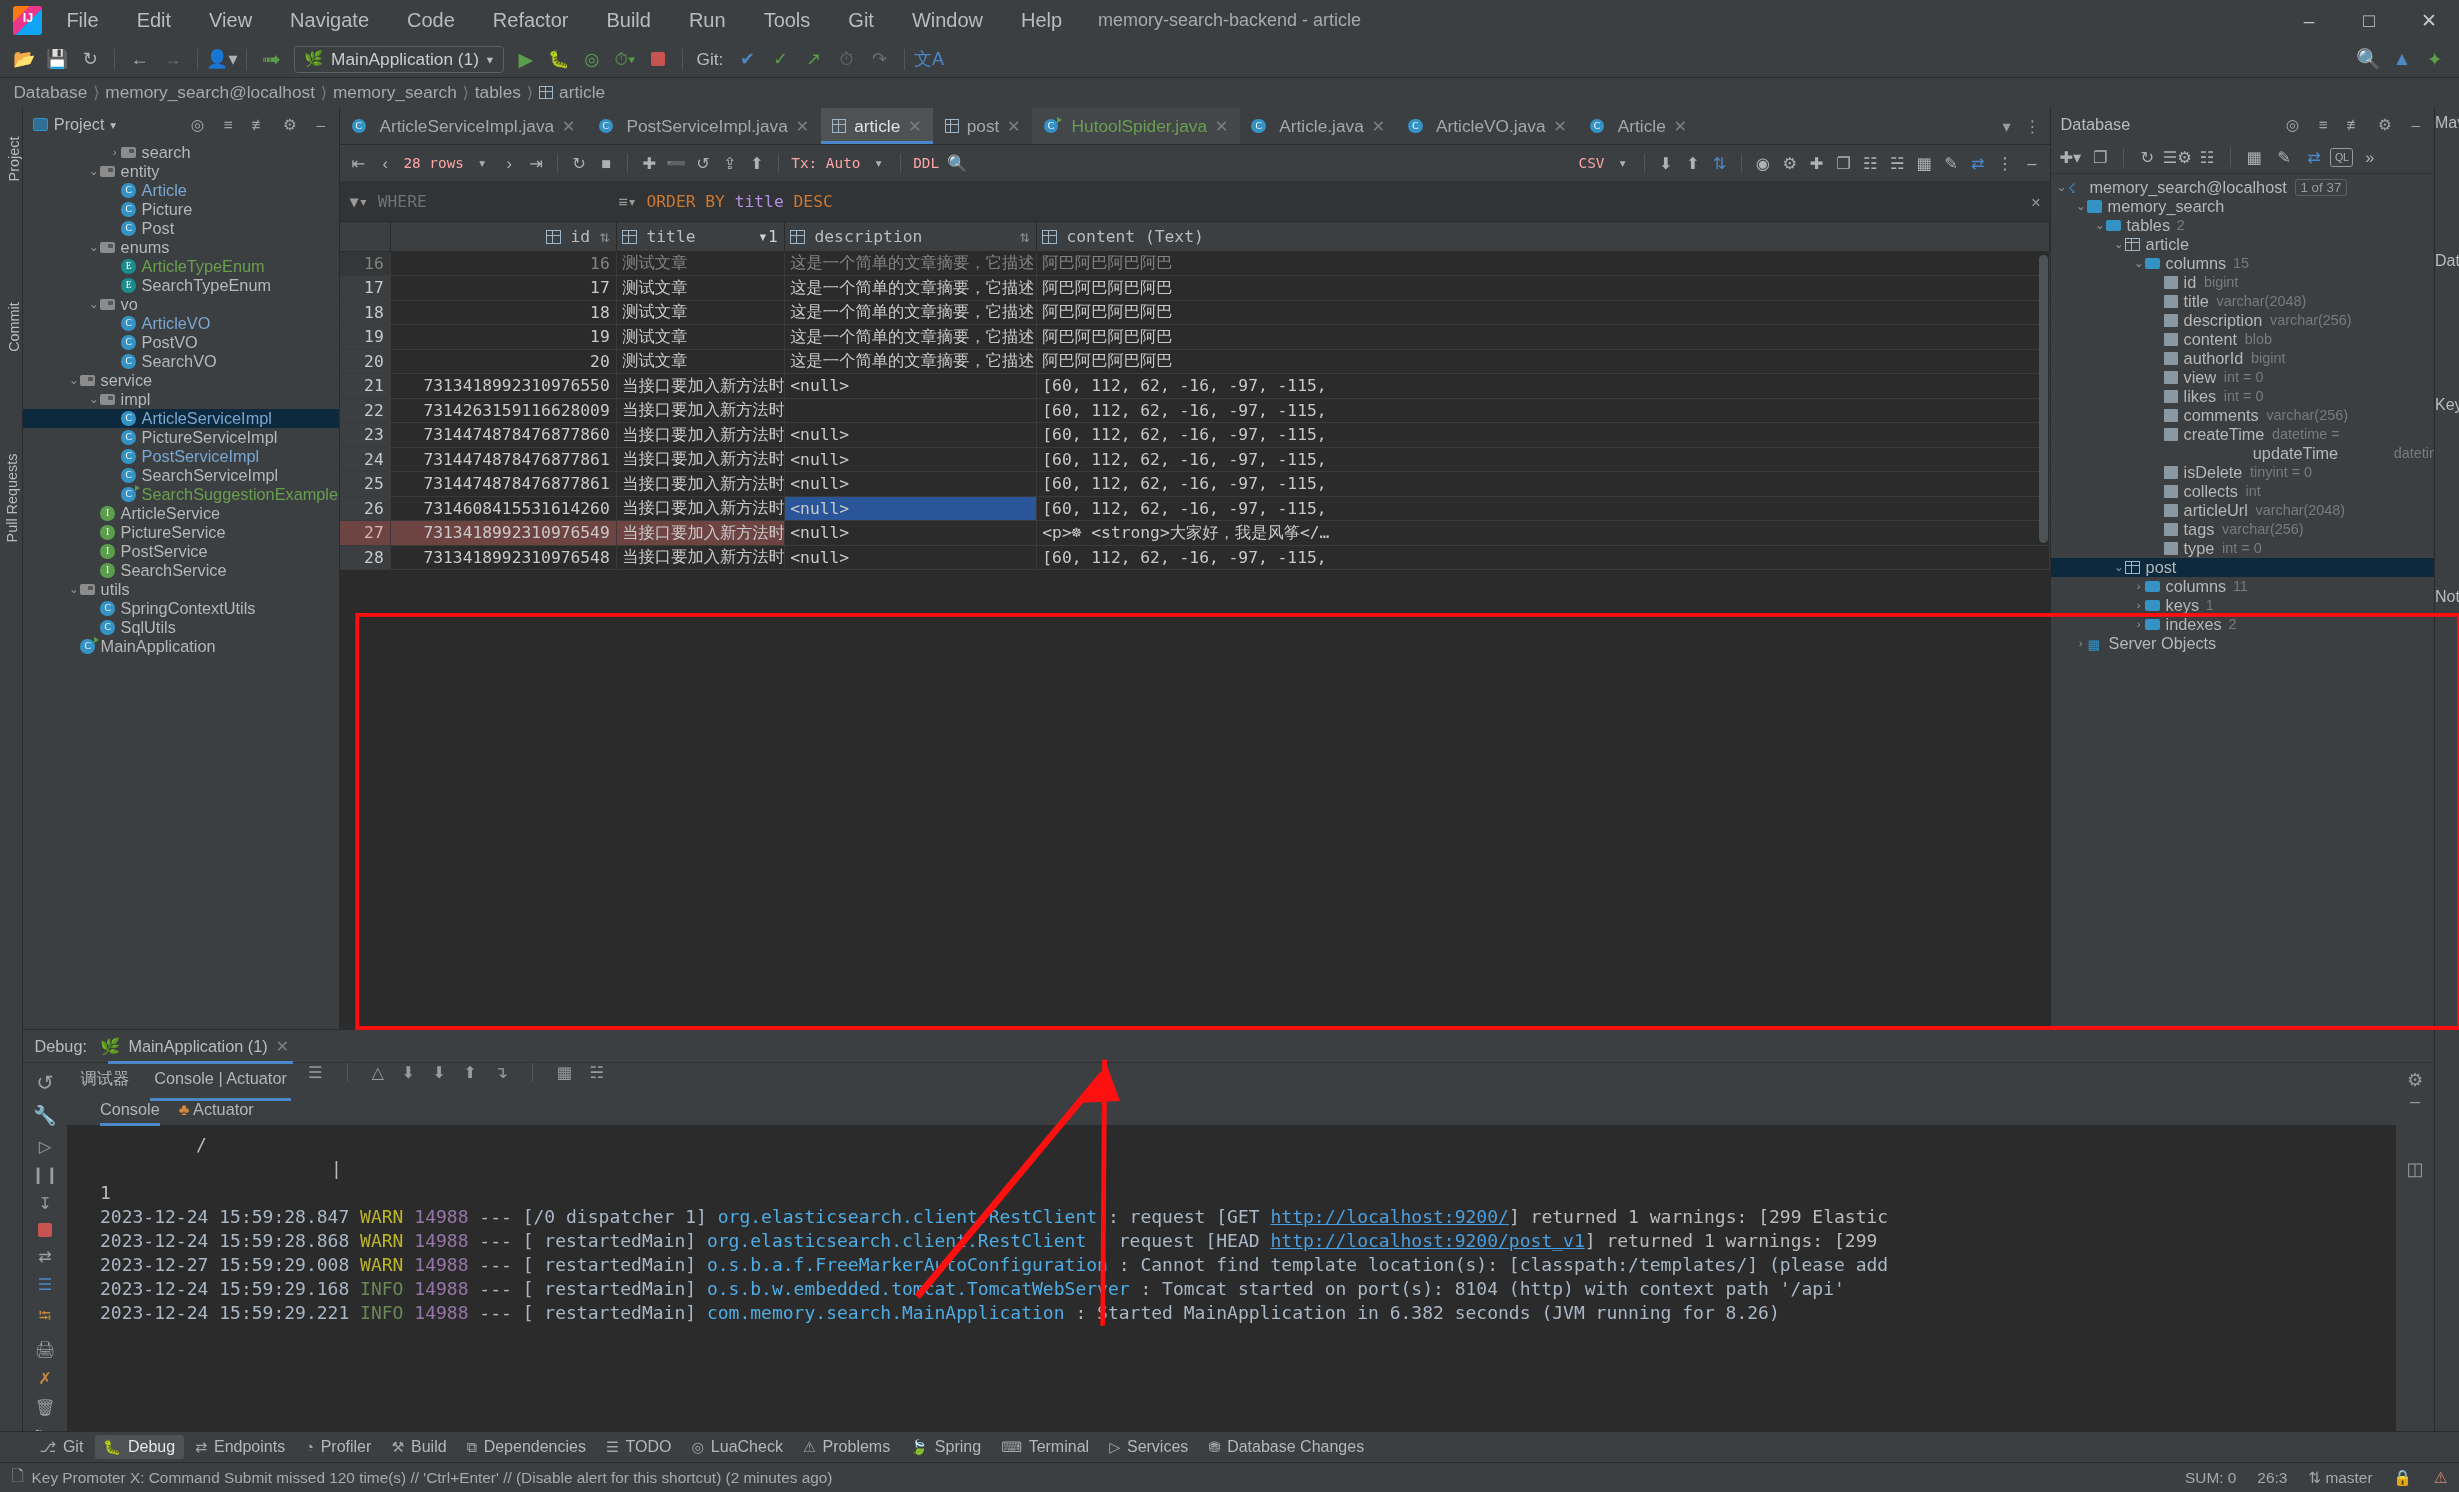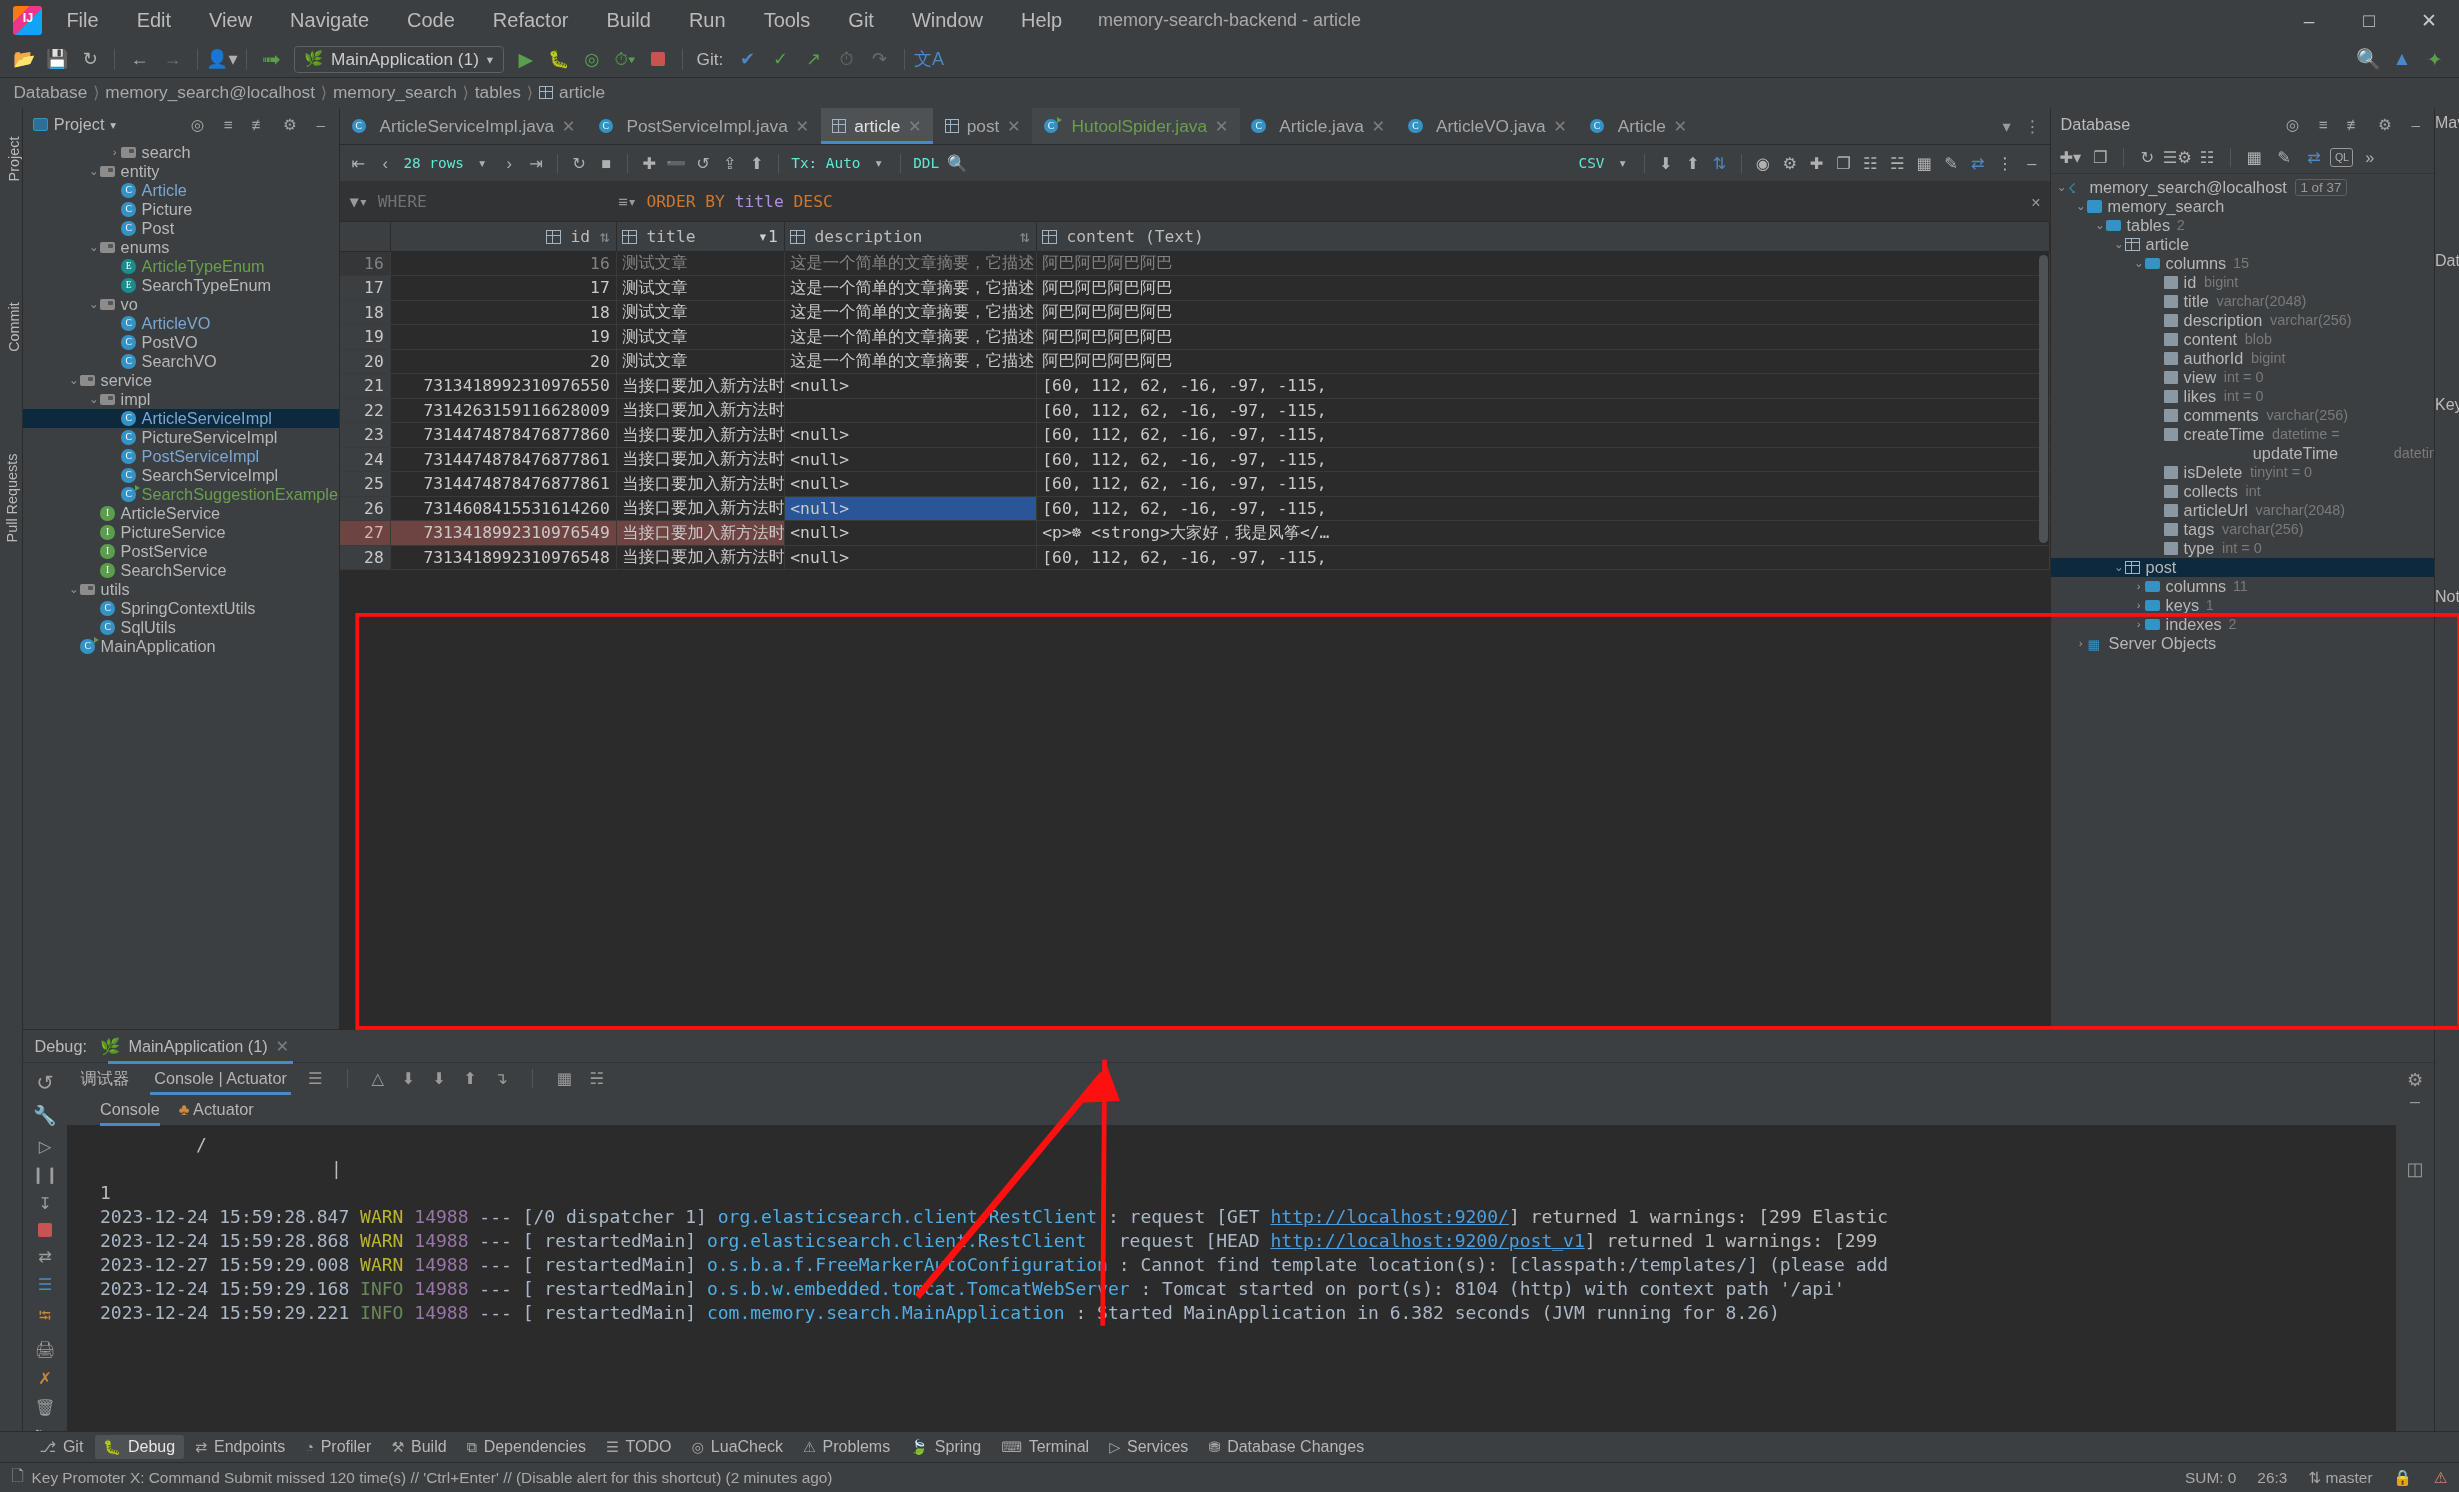--- a/index.html
+++ b/index.html
@@ -81,21 +81,21 @@
   .tab .x{ color:#7d7d7d; font-size:16.3px; }
   .gridico{ display:inline-block; width:14.4px;height:13.4px;border:1px solid #9fb6c9; position:relative;}
   .gridico:before{content:"";position:absolute;left:0;right:0;top:3.8px;height:1px;background:#9fb6c9;}
   .gridico:after{content:"";position:absolute;top:0;bottom:0;left:4.8px;width:1px;background:#9fb6c9;}
   .tabs .endbtns{ margin-left:auto; display:flex; align-items:center; padding:0 9.6px; gap:13.4px; color:#9a9a9a; font-size:16.3px;}
 
   
   .dgtool{ height:37px; background:#3c3f41; display:flex; align-items:center; padding:0 5.8px; gap:1.9px; font-size:15.4px; color:#b4b4b4;
            border-bottom:1px solid #313335; }
   .dgtool .ic{ width:25px;height:25px;display:flex;align-items:center;justify-content:center;color:#b0b0b0;font-size:16.3px;}
-  .dgtool .txt{ font-size:14.4px; padding:0 3.8px; color:#5eead4; font-family:"DejaVu Sans Mono", monospace;}
+  .dgtool .txt{ font-size:14.4px; padding:0 3.8px; color:#fca5a5; font-family:"DejaVu Sans Mono", monospace;}
   .vsep{ width:1px;height:19px;background:#555;margin:0 6.7px;}
 
   
   .wherebar{ height:40px; background:#313335; display:flex; align-items:center; padding:0 9.6px; gap:9.6px;
      border-bottom:1px solid #2b2b2b; font-family:"DejaVu Sans Mono", monospace; font-size:16.3px;}
   .wherebar .filterico{ color:#9a9a9a; font-size:15.4px;}
   .where-ph{ color:#6f7376; width:231px;}
   .orderby .kw{ color:#cc7832;}
   .orderby .fld{ color:#b38ee6;}
 
@@ -145,21 +145,21 @@
   .debugpanel{ position:absolute; left:23px; right:25px; bottom:61px; height:403px; background:#3c3f41;
     border-top:1px solid #2b2b2b; display:flex; flex-direction:column;}
   .dbg-hdr{ height:33px; display:flex; align-items:center; padding-left:11.5px; gap:9.6px; font-size:16.3px; color:#bbb;
     border-bottom:1px solid #313335;}
   .dbg-tab{ display:flex;align-items:center;gap:7.7px; position:relative; padding:0 3.8px;}
   .dbg-tab:after{content:"";position:absolute;left:11.5px;right:0;bottom:-8.6px;height:2.9px;background:#4a88c7;}
   .dbg-body{ flex:1; display:flex; min-height:0;}
   .dbg-side{ width:44px; background:#3c3f41; display:flex; flex-direction:column; align-items:center; padding-top:7.7px; gap:9.6px;}
   .dbg-side .ic{ width:31px;height:27px;display:flex;align-items:center;justify-content:center;color:#9e9e9e;font-size:16.3px;}
   .dbg-main{ flex:1; display:flex; flex-direction:column; min-width:0;}
-  .dbg-tabs2{ height:31px; display:flex; align-items:center; gap:17.3px; padding-left:9.6px; font-size:16.3px; color:#b5b5b5;}
+  .dbg-tabs2{ height:31px; display:flex; gap:17.3px; padding-left:9.6px; font-size:16.3px; color:#b5b5b5;}
   .dbg-tabs2 .t{ position:relative; padding:0 3.8px; display:flex; align-items:center; gap:7.7px;}
   .dbg-tabs2 .t.active:after{content:"";position:absolute;left:0;right:0;bottom:-6.7px;height:2.9px;background:#4a88c7;}
   .dbg-tabs3{ height:31px; display:flex; align-items:center; gap:19px; padding-left:33px; font-size:16.3px; color:#b5b5b5;}
   .dbg-tabs3 .t.active{ position:relative;}
   .dbg-tabs3 .t.active:after{content:"";position:absolute;left:0;right:0;bottom:-6.7px;height:2.9px;background:#4a88c7;}
   .console{ flex:1; background:#2b2b2b; font-family:"DejaVu Sans Mono", monospace; font-size:18px;
             padding:7.7px 0 0 33px; overflow:hidden; color:#bbb; line-height:24px;}
   .console .ln{ white-space:nowrap;}
   .c-ts{color:#a9b7c6;} .c-warn{color:#bbb529;} .c-info{color:#6a8759;} .c-pid{color:#9876aa;}
   .c-dash{color:#a9b7c6;} .c-th{color:#a9b7c6;} .c-logger{color:#4eade5;} .c-msg{color:#a9b7c6;}

